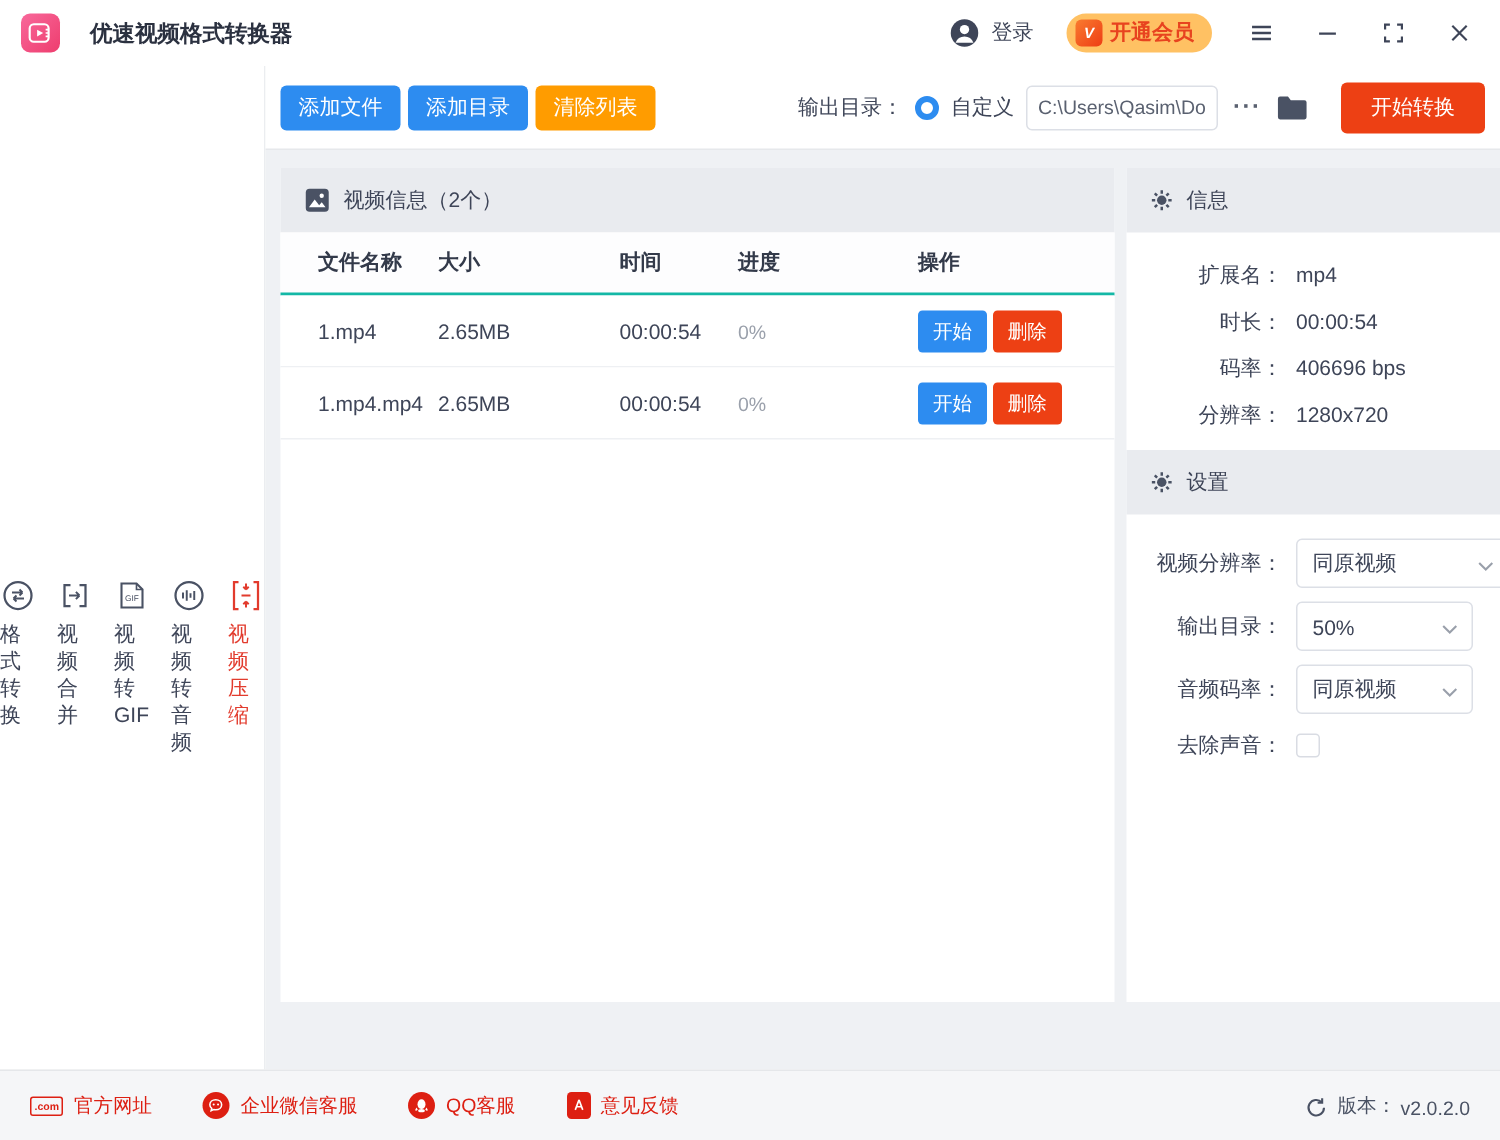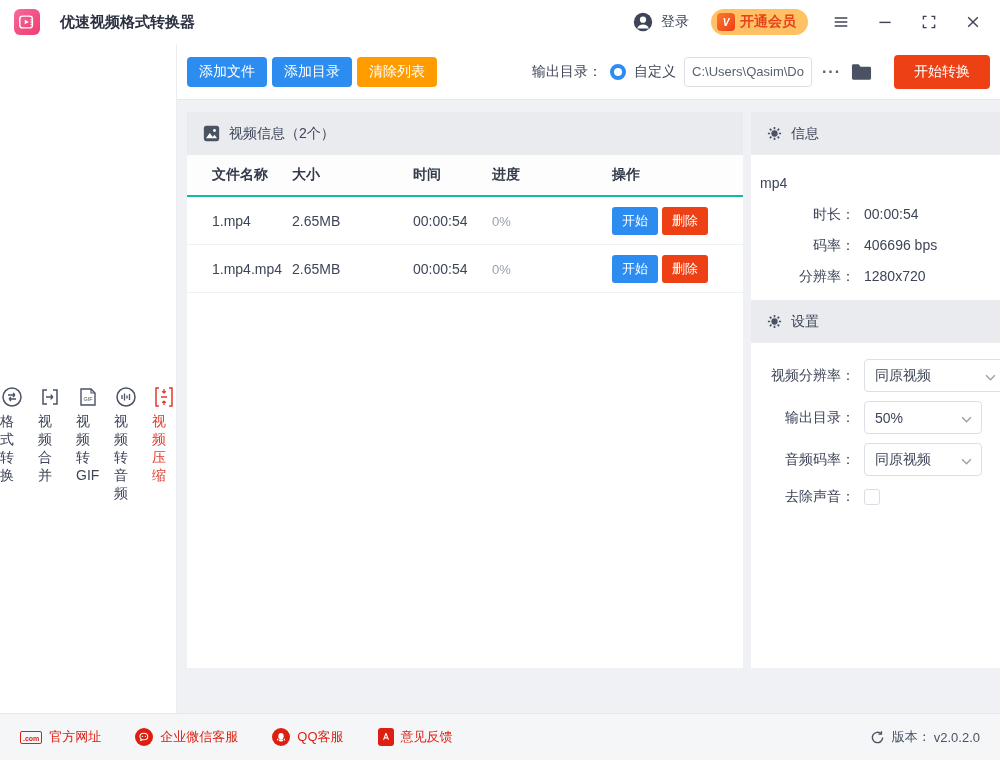--- a/index.html
+++ b/index.html
@@ -70,21 +70,21 @@
   .checkbox { margin-left:9px; width:16px; height:16px; border:1px solid #d9dce3; border-radius:3px; background:#fff; display:inline-block; cursor:pointer; }
   .chev { color:#9aa0ab; }
 
   
   .footer { height:47px; flex:0 0 47px; background:#f5f6f8; border-top:1px solid #e5e7ea; display:flex; align-items:center; justify-content:space-between; padding:0 20px; }
   .f-left { display:flex; align-items:center; gap:34px; }
   .f-link { display:flex; align-items:center; gap:7px; color:var(--footer_red,#dd1f12); font-size:13px; cursor:pointer; }
   .com-box { border:1px solid var(--footer_red,#dd1f12); border-radius:2px; font-size:7px; padding:3px 2px 1px 2px; font-weight:700; }
   .ficon-circle { width:18px; height:18px; border-radius:50%; background:var(--footer_red,#dd1f12); display:flex; align-items:center; justify-content:center; }
   .ficon-square { width:16px; height:18px; border-radius:3px; background:var(--footer_red,#dd1f12); display:flex; align-items:center; justify-content:center; color:#fff; font-size:10px; font-weight:700; }
-  .f-right { display:flex; align-items:center; gap:7px; font-size:13px; color:#4a5264; }
+  .f-right { display:flex; align-items:flex-end; gap:7px; font-size:13px; color:#4a5264; }
 </style>
 </head>
 <body>
 
 <div class="app">
 
   <header class="titlebar">
     <div class="tb-left">
       <span class="app-icon">
         <svg width="18" height="18" viewBox="0 0 20 20" fill="none">
@@ -261,20 +261,21 @@
             <span style="display:flex;">
               <svg width="15" height="15" viewBox="0 0 20 20" stroke="#4a5264" stroke-width="2.2" fill="none">
                   <circle cx="10" cy="10" r="4.2" fill="#4a5264" stroke="none"></circle>
                   <path d="M10 1.2v3M10 15.8v3M1.2 10h3M15.8 10h3M3.8 3.8l2.1 2.1M14.1 14.1l2.1 2.1M16.2 3.8l-2.1 2.1M5.9 14.1l-2.1 2.1"></path>
                 </svg>
             </span>
             <span>信息</span>
           </div>
           <div class="info-body">
             <div class="irow">
+              <span class="ilabel">扩展名：</span>
               <span class="ivalue">mp4</span>
             </div>
             <div class="irow">
               <span class="ilabel">时长：</span>
               <span class="ivalue">00:00:54</span>
             </div>
             <div class="irow">
               <span class="ilabel">码率：</span>
               <span class="ivalue">406696 bps</span>
             </div>

